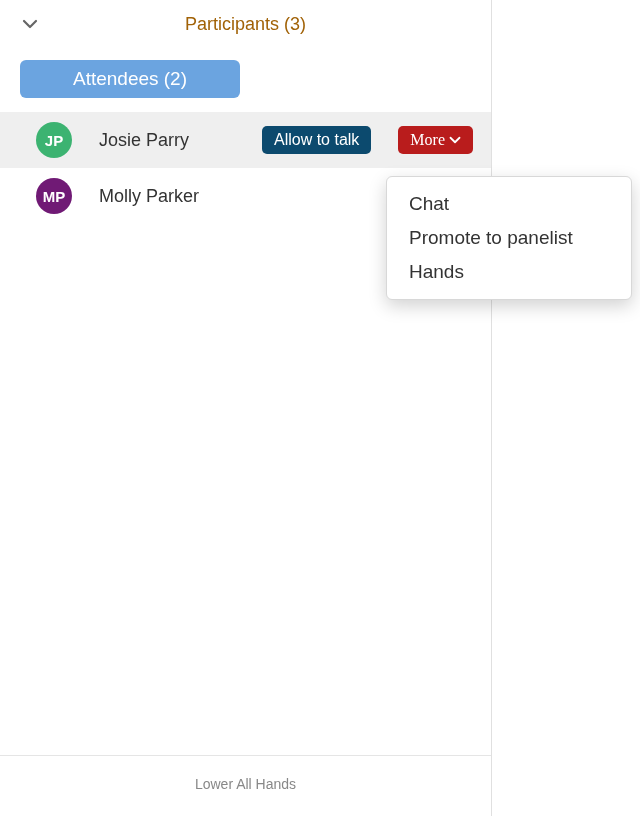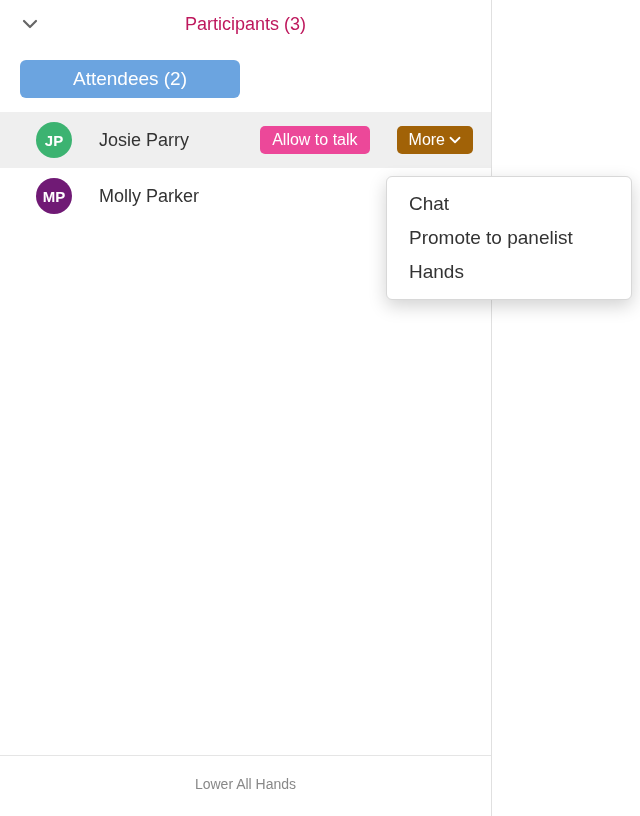--- a/index.html
+++ b/index.html
@@ -33,21 +33,21 @@
       align-items: center;
       justify-content: center;
       cursor: pointer;
       color: #555;
     }
     .header-title {
       position: absolute;
       left: 0; right: 0;
       text-align: center;
       font-size: 18px;
-      color: #be185d;
+      color: #a16207;
       pointer-events: none;
     }
     .tabs {
       display: flex;
       align-items: center;
       padding: 12px 20px 14px 20px;
       gap: 40px;
     }
     .tab-panelists {
       font-size: 19px;
@@ -92,33 +92,34 @@
       font-weight: 600;
       color: #ffffff;
       flex-shrink: 0;
     }
     .name {
       flex: 1;
       font-size: 18px;
       color: #333;
     }
     .btn {
-      background: #ec4899;
+      background: #0c4a6e;
       color: #ffffff;
       font-size: 16px;
       padding: 5px 12px;
       border-radius: 5px;
       cursor: pointer;
       border: none;
       display: inline-flex;
       align-items: center;
       gap: 4px;
     }
     .btn.more {
-      background: #a16207;
+      background: #b91c1c;
+      font-family: Liberation Serif, serif;
     }
     .footer {
       border-top: 1px solid #e5e5e5;
       padding: 20px 0 24px 0;
       text-align: center;
       font-size: 14px;
       color: #888;
       cursor: pointer;
     }
     .menu {

